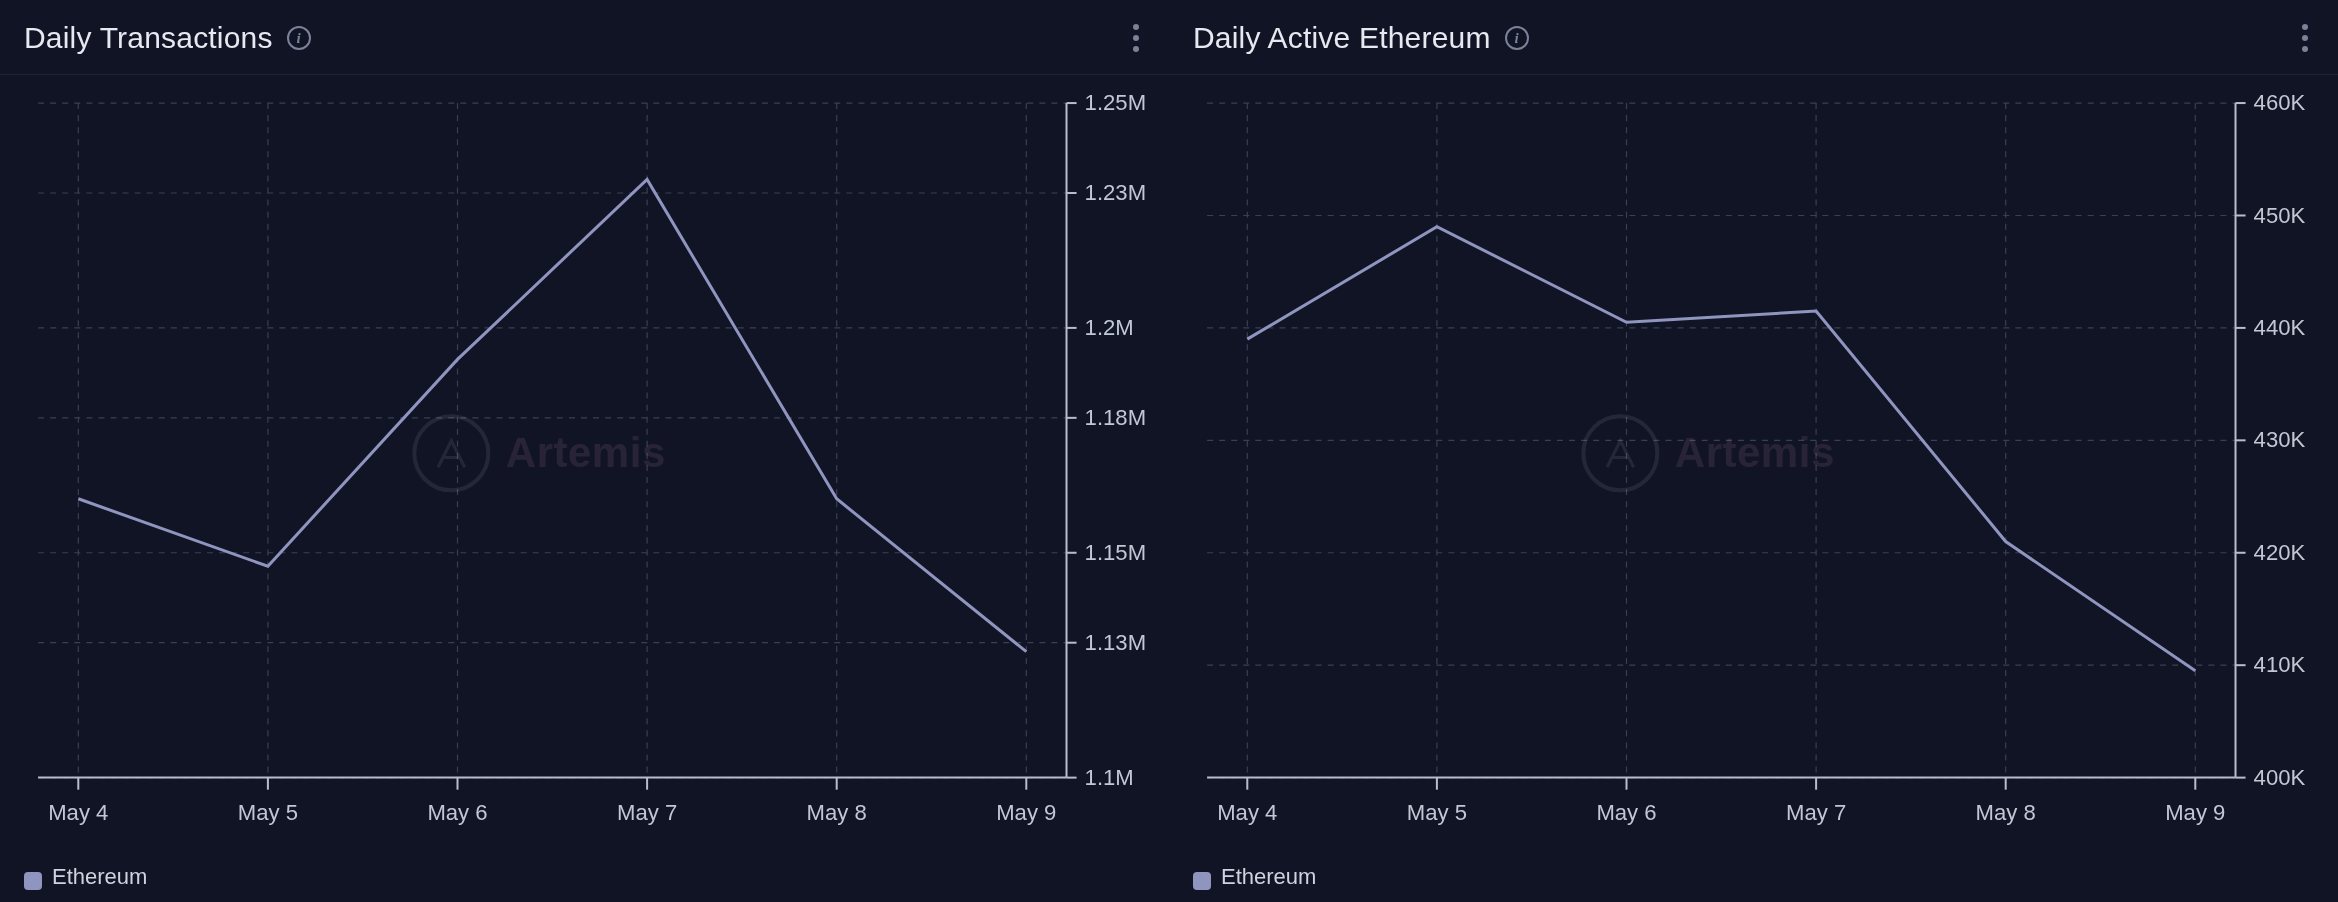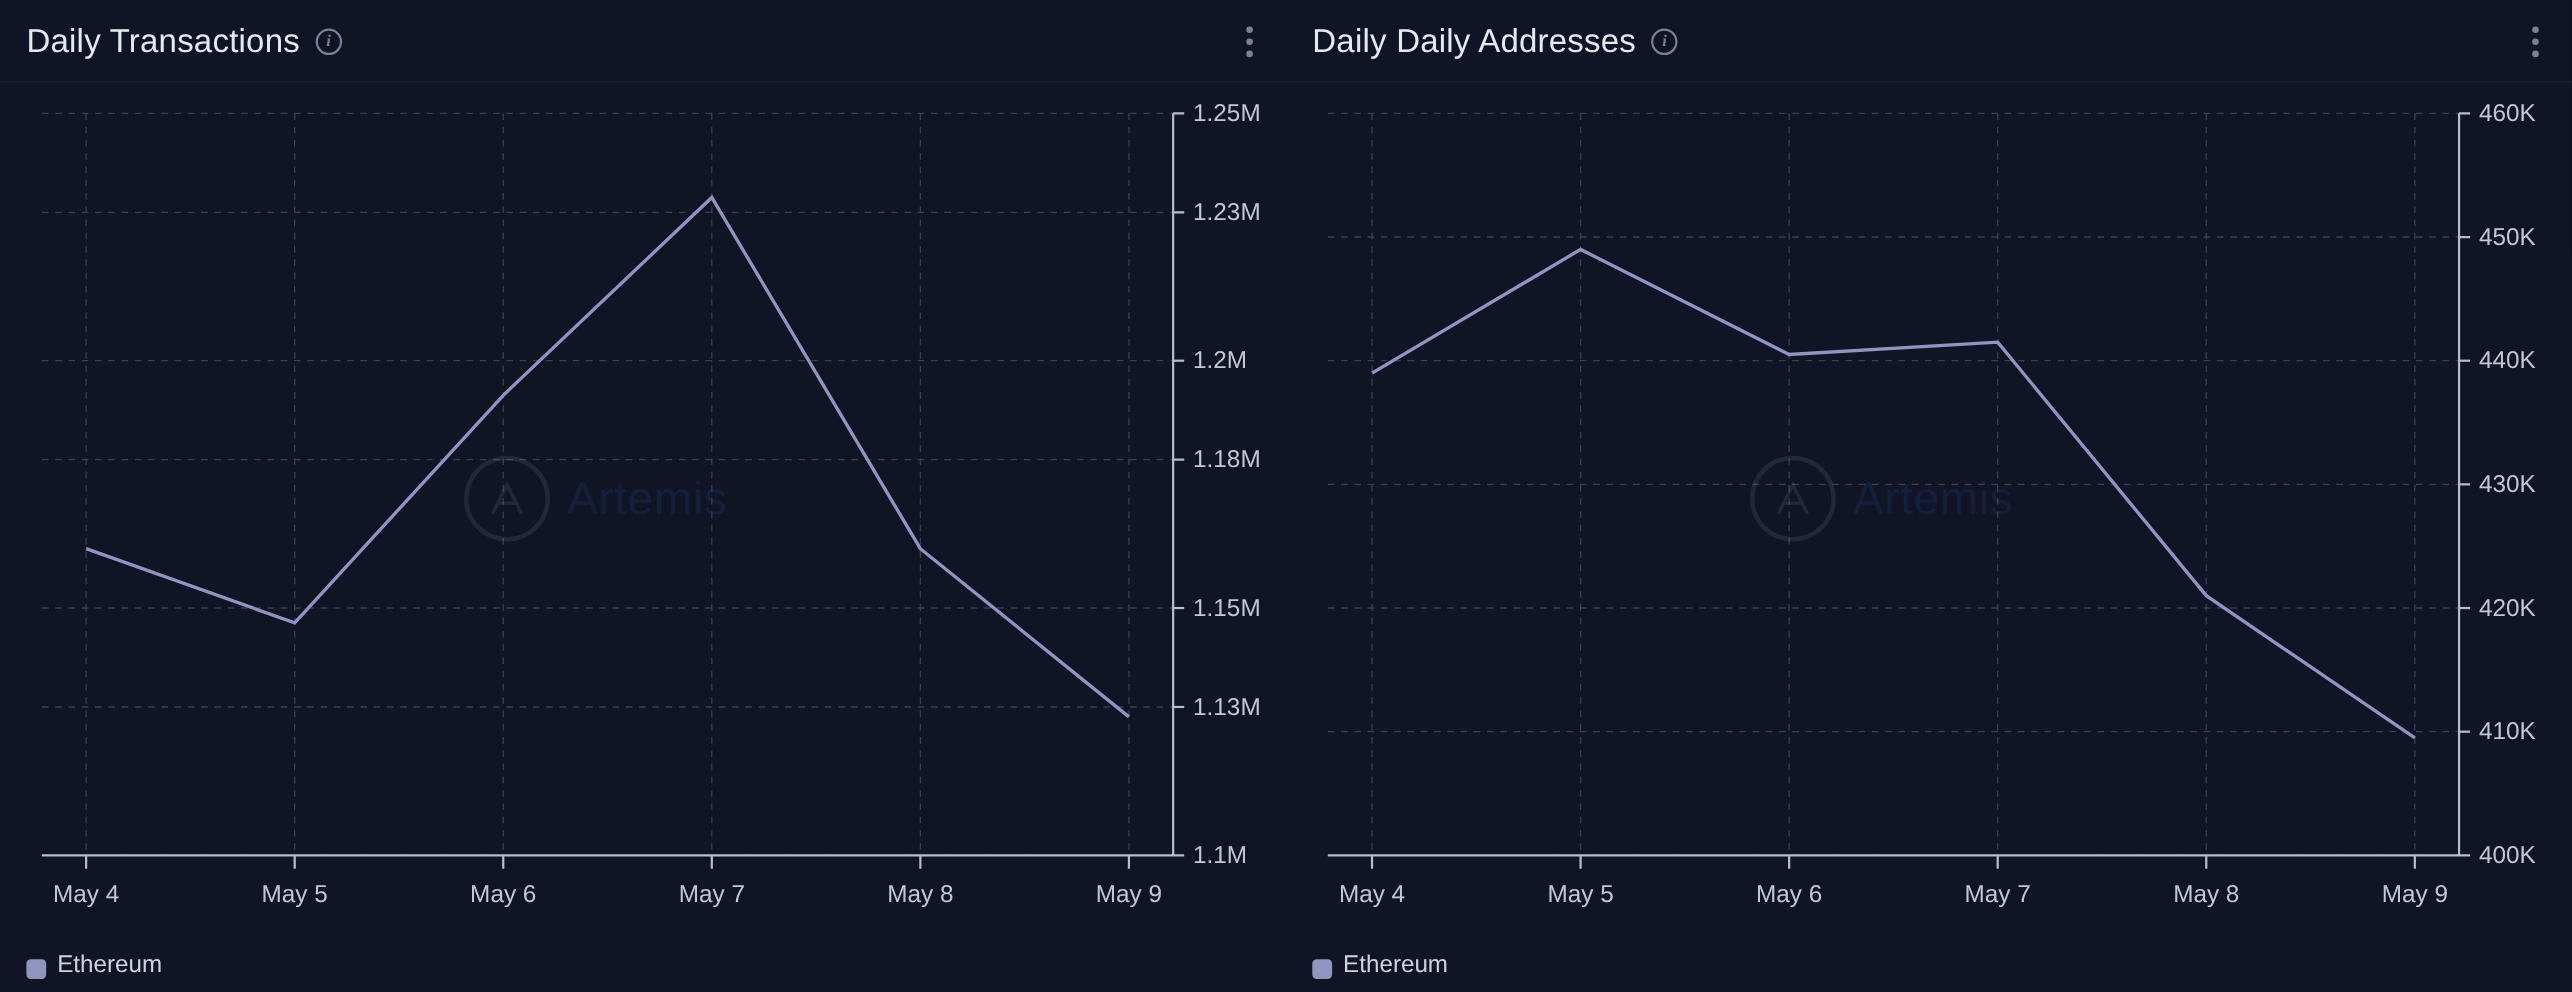--- a/index.html
+++ b/index.html
@@ -11,21 +11,21 @@
   .panel-title { font-size: 30px; font-weight: 500; color: #e6e9f0; letter-spacing: 0.2px; }
   .info-icon { width: 24px; height: 24px; border: 2px solid #7a8199; border-radius: 50%; display: flex; align-items: center; justify-content: center; color: #7a8199; font-size: 15px; font-style: italic; font-family: Georgia, serif; font-weight: 600; }
   .menu-icon { display: flex; flex-direction: column; gap: 5px; padding: 6px; cursor: pointer; }
   .menu-icon span { width: 6px; height: 6px; background: #7a8199; border-radius: 50%; }
   .chart-area { flex: 1; position: relative; padding: 18px 12px 8px 24px; }
   .legend { padding: 8px 24px 16px 24px; display: flex; align-items: flex-end; gap: 10px; }
   .legend-swatch { width: 18px; height: 18px; background: #8f95bf; border-radius: 4px; }
   .legend-label { font-size: 22px; color: #cfd3de; }
   .watermark { position: absolute; top: 50%; left: 50%; transform: translate(-68%, -65%); display: flex; align-items: center; gap: 16px; opacity: 0.10; pointer-events: none; }
   .watermark-logo { width: 78px; height: 78px; border: 4px solid #c9ced8; border-radius: 50%; display: flex; align-items: center; justify-content: center; color: #c9ced8; }
-  .watermark-text { font-size: 42px; color: #3b82f6; letter-spacing: 0.5px; font-weight: 400; }
+  .watermark-text { font-size: 42px; color: #f9a8d4; letter-spacing: 0.5px; font-weight: 700; }
   svg.plot { width: 100%; height: 100%; display: block; }
   .grid-line { stroke: #3a3f55; stroke-width: 1.2; stroke-dasharray: 6 6; }
   .axis-line { stroke: #b7bdcf; stroke-width: 2; }
   .tick-line { stroke: #b7bdcf; stroke-width: 2; }
   .tick-label { fill: #c2c7d4; font-size: 22px; }
   .series-line { fill: none; stroke: #8f95bf; stroke-width: 3; }
   .watermark-logo svg { width: 42px; height: 42px; }
 </style>
 </head>
 <body>
@@ -100,21 +100,21 @@
     </div>
     <div class="legend">
       <div class="legend-swatch"></div>
       <div class="legend-label">Ethereum</div>
     </div>
   </div>
 
   <div class="panel">
     <div class="panel-header">
       <div class="title-wrap">
-        <div class="panel-title">Daily Daily Addresses</div>
+        <div class="panel-title">Daily Active Ethereum</div>
         <div class="info-icon">i</div>
       </div>
       <div class="menu-icon">
         <span></span>
           <span></span>
           <span></span>
       </div>
     </div>
     <div class="chart-area">
       <div class="watermark">

